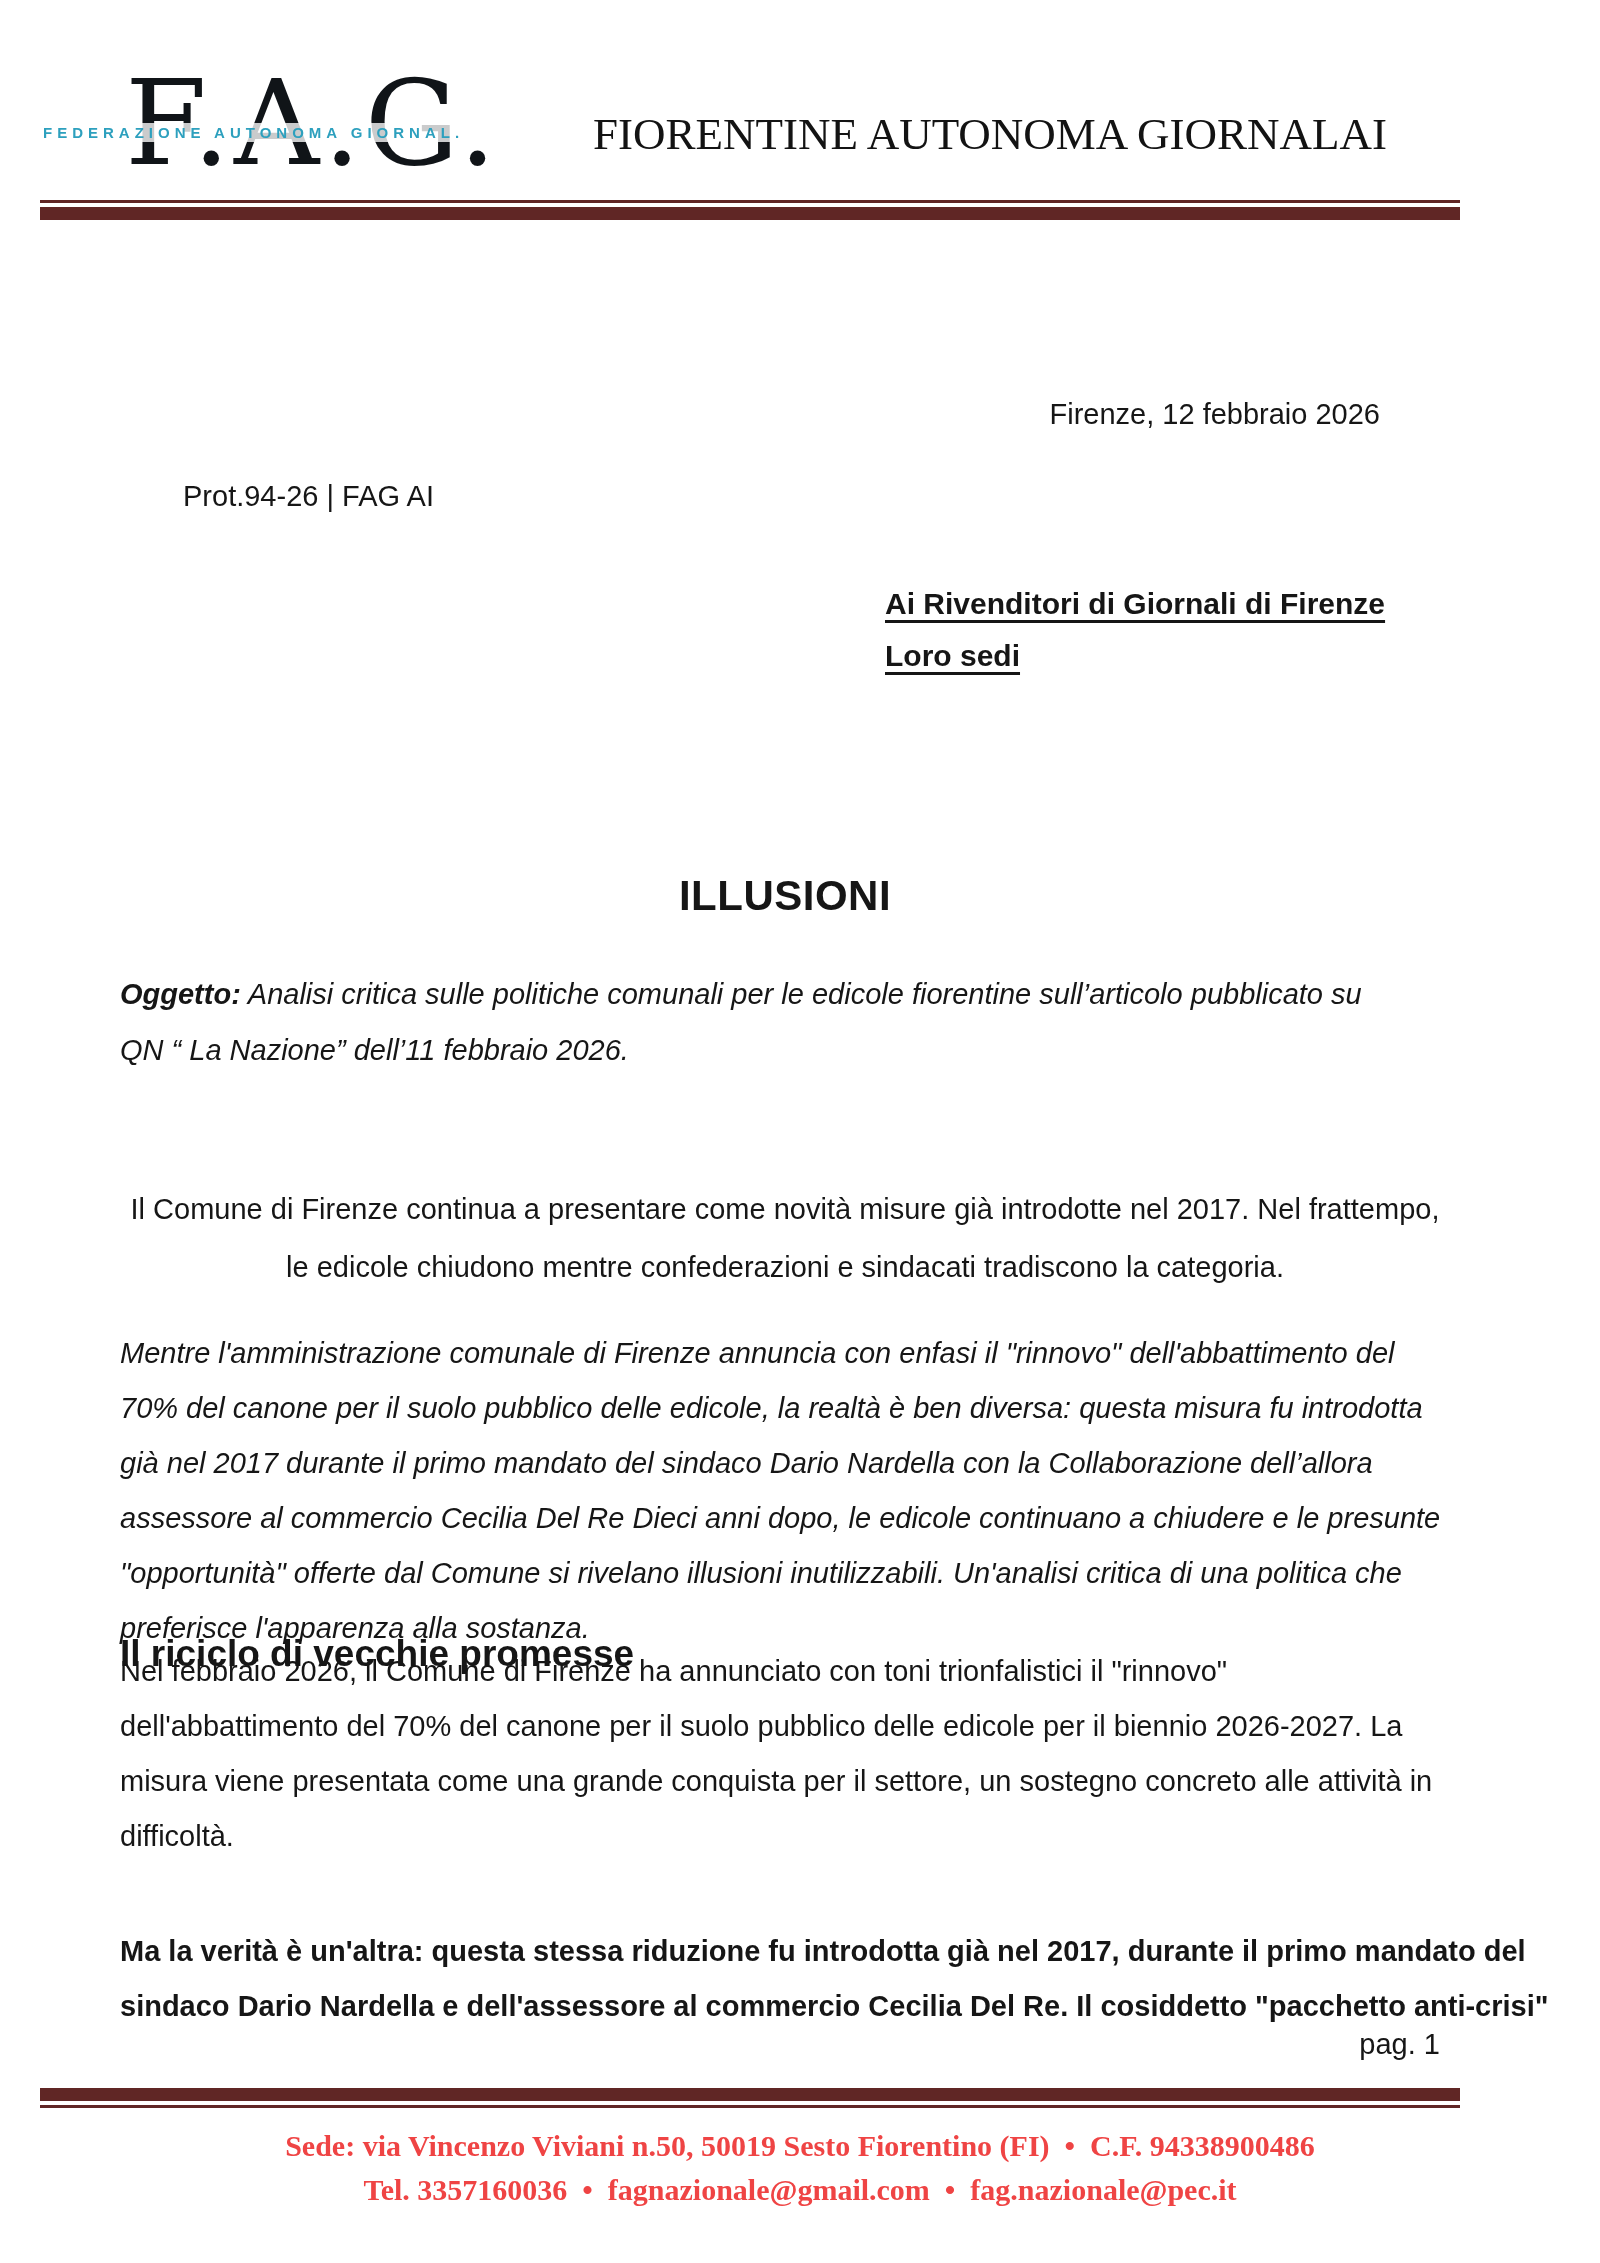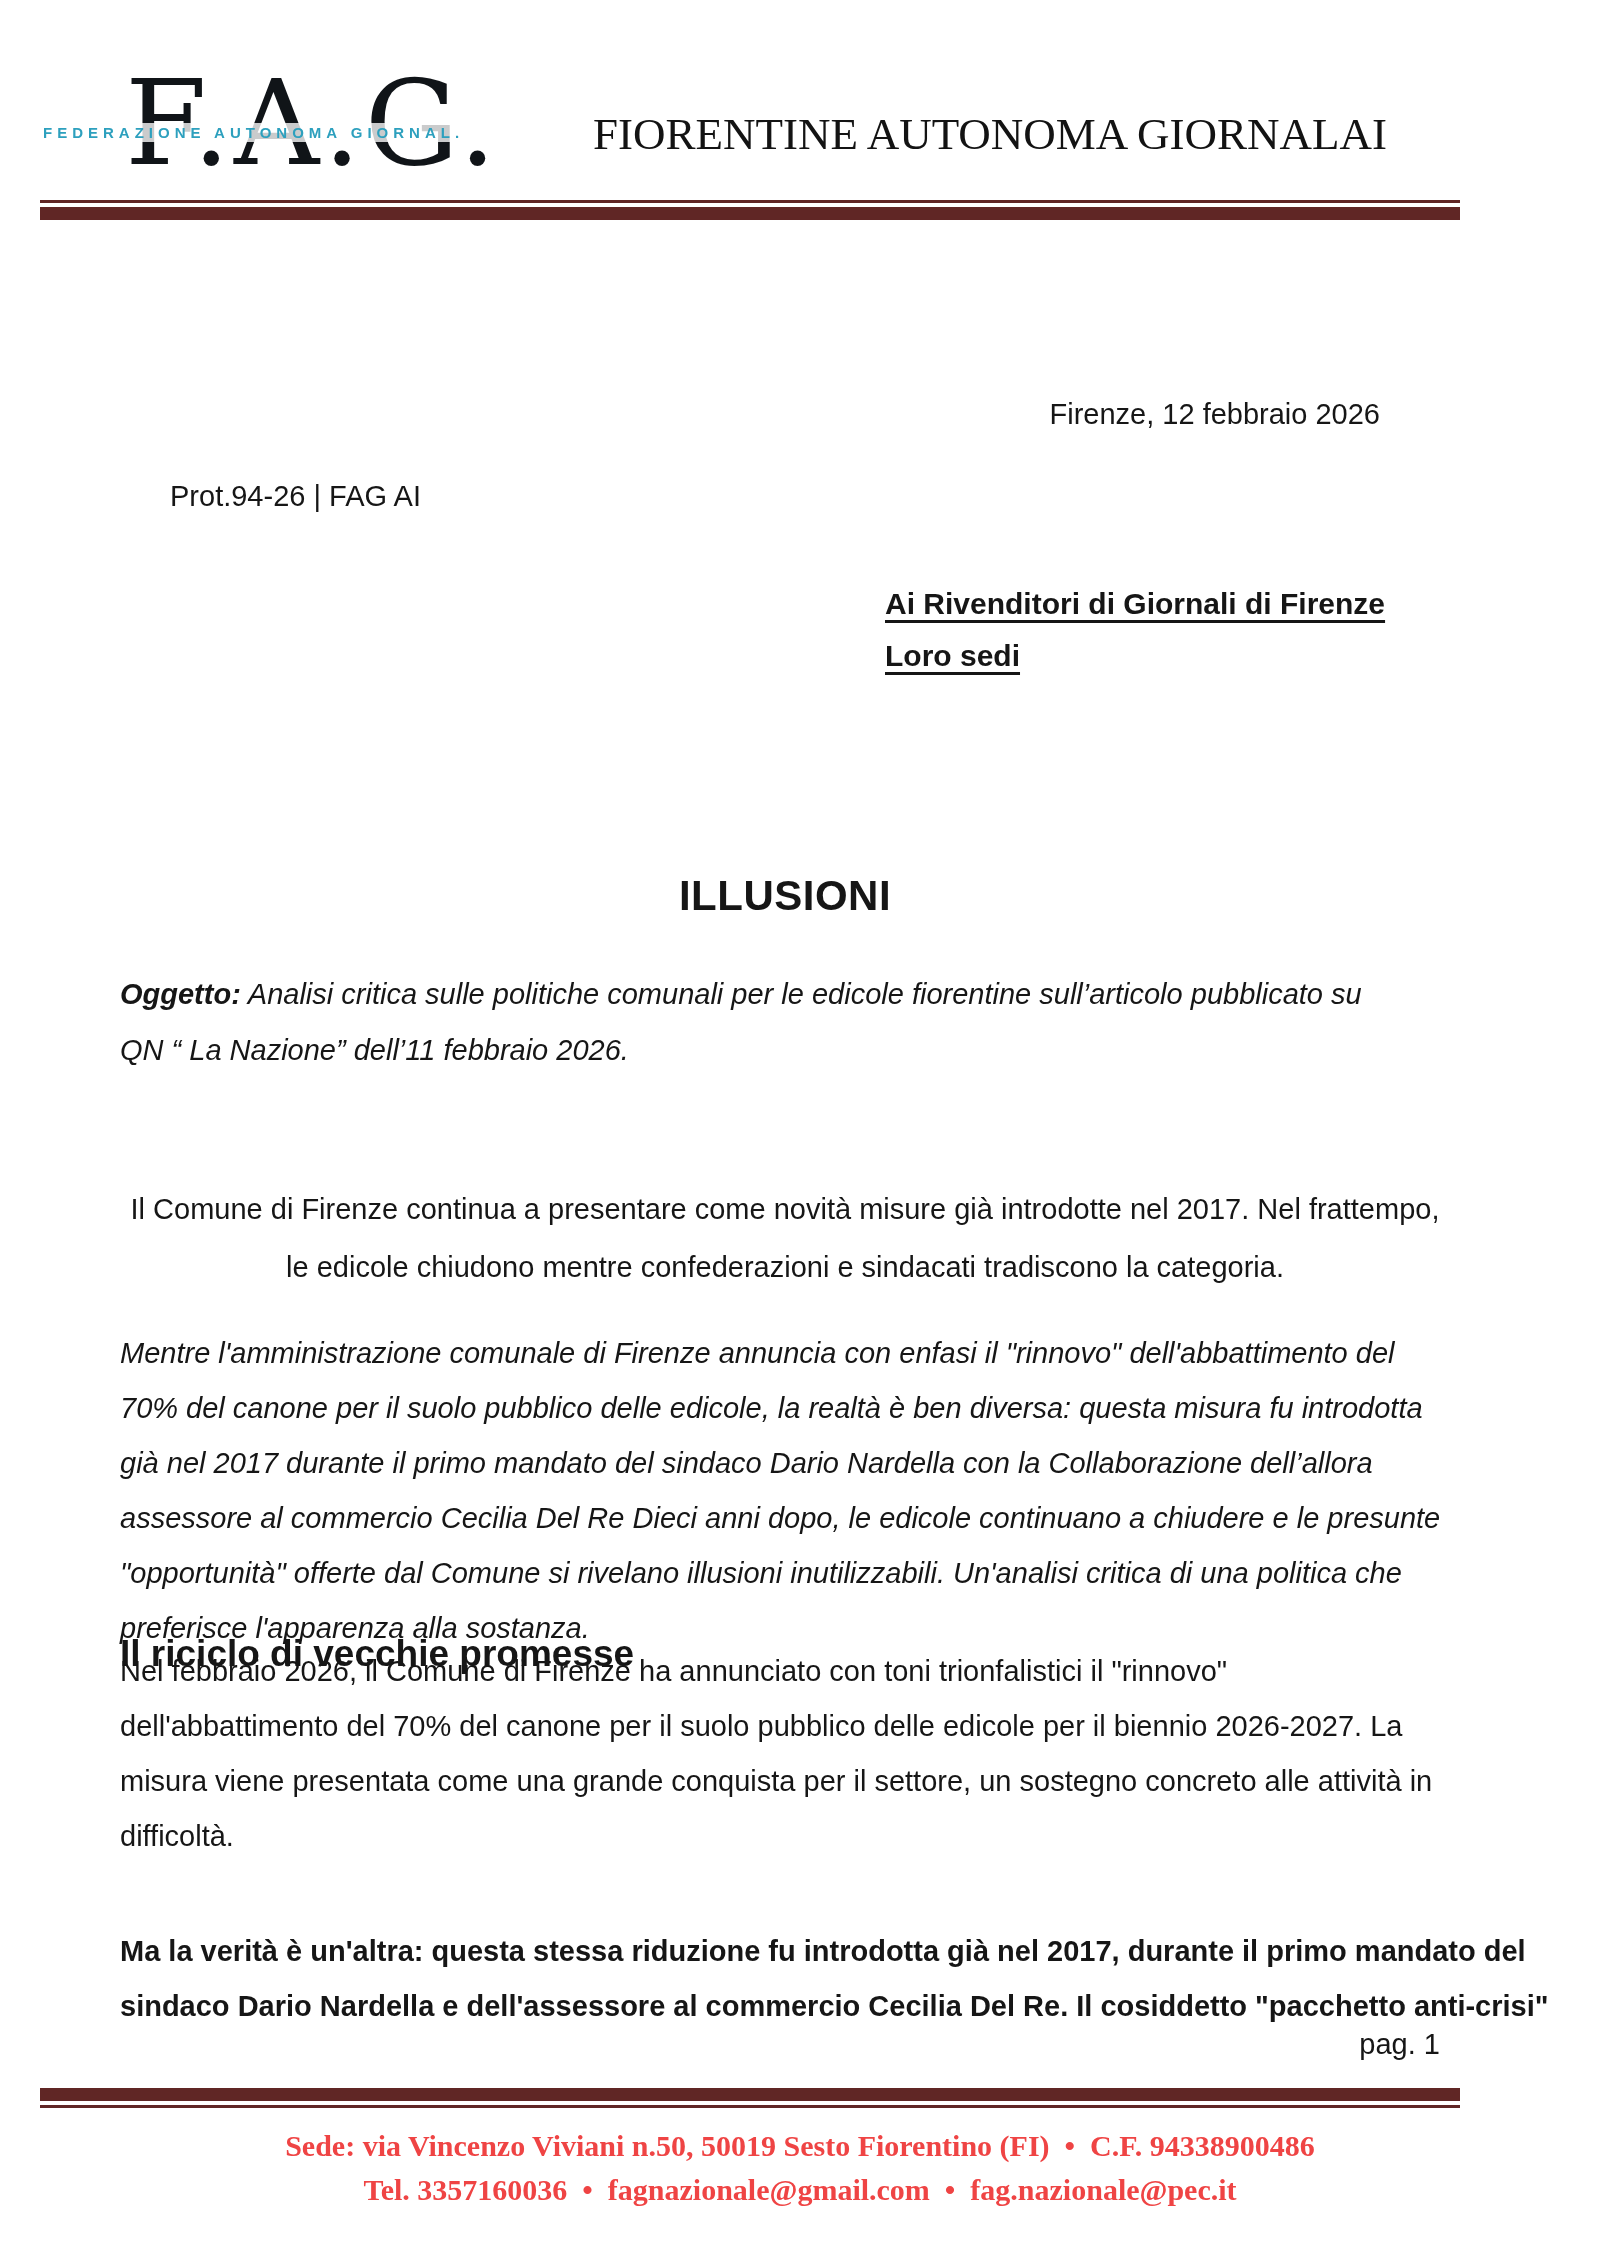--- a/index.html
+++ b/index.html
@@ -30,21 +30,21 @@
   .rule { position:absolute; left:40px; width:1420px; }
   .rule-thin  { height:3px;  background:#602625; }
   .rule-thick { height:13px; background:#602625; }
   .rule-top    { top:200px; }
   .rule-top    .rule-thick { margin-top:4px; }
   .rule-bottom { top:2088px; }
   .rule-bottom .rule-thin { margin-top:4px; }
 
   
   .place-date { position:absolute; left:120px; top:398px; width:1260px; text-align:right; font-size:29px; }
-  .protocol   { position:absolute; left:170px; top:480px; font-size:29px; }
+  .protocol   { position:absolute; left:183px; top:480px; font-size:29px; }
   .recipient  { position:absolute; left:885px; top:578px; font-size:30px; font-weight:bold; line-height:52px; }
   .recipient-line { text-decoration:underline; text-decoration-thickness:3px; text-underline-offset:6px; }
 
   
   .doc-title {
     position:absolute; left:120px; top:806px; width:1330px; margin:0;
     text-align:center; font-size:42px; font-weight:bold; line-height:60px; letter-spacing:0.5px;
   }
   .subject {
     position:absolute; left:120px; top:966px; width:1400px; margin:0;

